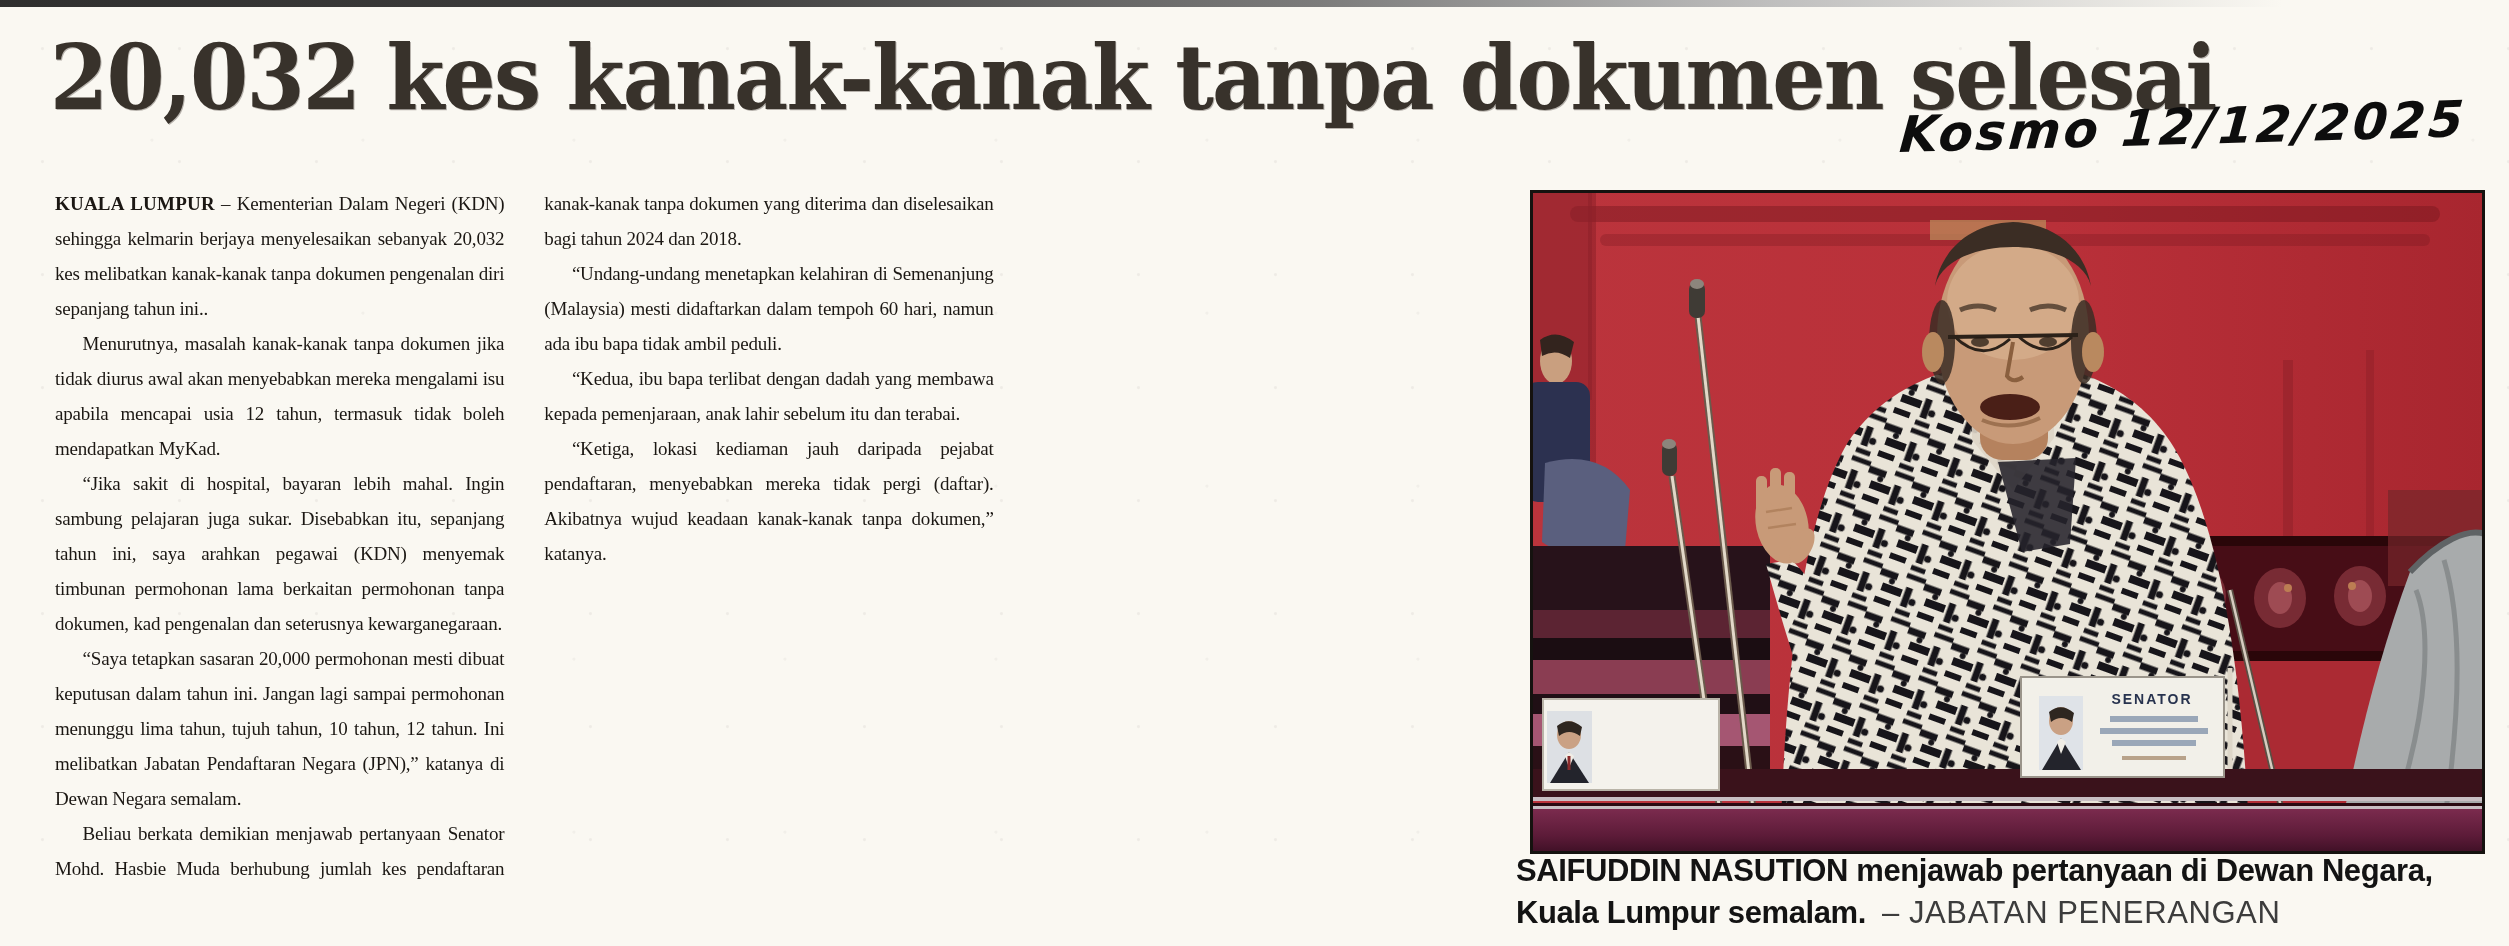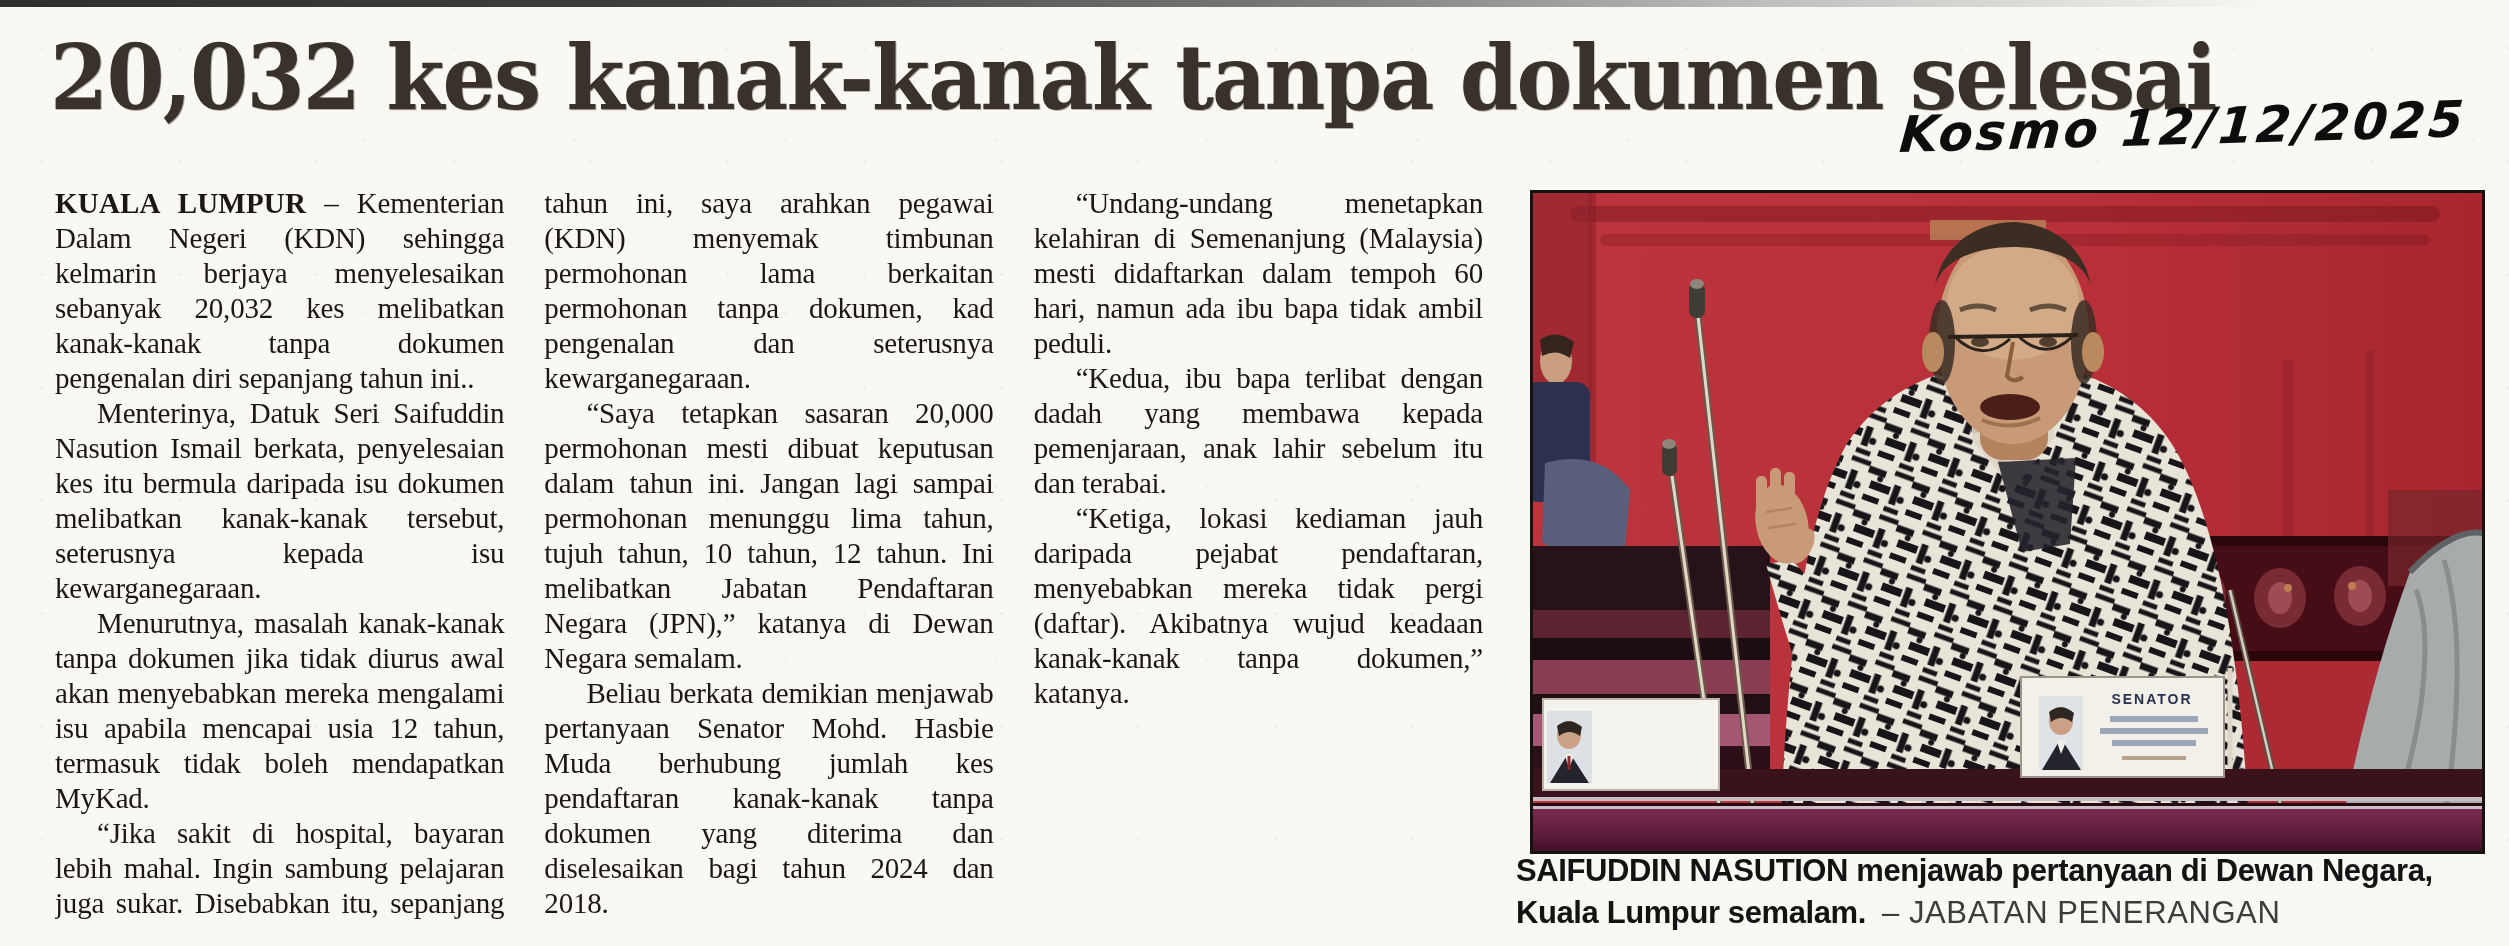--- a/index.html
+++ b/index.html
@@ -29,21 +29,21 @@
   .handwriting{
     position:absolute;left:1902px;top:106px;
     font-family:"DejaVu Sans", sans-serif;font-style:italic;font-weight:700;
     font-size:50px;color:#0d0d0d;letter-spacing:3px;
     transform:rotate(-1.6deg) skewX(-6deg);transform-origin:left top;
     white-space:nowrap;
   }
   .columns{
     position:absolute;left:55px;top:186px;width:1428px;height:756px;
     column-count:3;column-gap:40px;column-fill:auto;
-    font-size:29px;line-height:35px;text-align:justify;
+    font-size:19px;line-height:35px;text-align:justify;
     color:#1b1713;letter-spacing:-.2px;overflow:hidden;
   }
   .columns p.para{margin:0;text-indent:1.45em;}
   .columns p.para.lead{text-indent:0;}
   .columns p.para b{letter-spacing:.2px;}
   .photo{position:absolute;left:1512px;top:172px;width:955px;height:664px;margin:18px;}
   .photo svg{display:block;}
   .caption{
     position:absolute;left:1516px;top:850px;width:978px;
     font-family:"Liberation Sans", sans-serif;
@@ -58,21 +58,20 @@
 <div class="page">
 
   <div class="scan-edge"></div>
 
   <h1 class="headline">20,032 kes kanak-kanak tanpa dokumen selesai</h1>
 
   <div class="handwriting">Kosmo 12/12/2025</div>
 
   <div class="columns">
       <p class="para lead"><b>KUALA LUMPUR</b> – Kementerian Dalam Negeri (KDN) sehingga kelmarin berjaya menyelesaikan sebanyak 20,032 kes melibatkan kanak-kanak tanpa dokumen pengenalan diri sepanjang tahun ini..</p>
-      <p class="para">Menterinya, Datuk Seri Saifuddin Nasution Ismail berkata, penyelesaian kes itu bermula daripada isu dokumen melibatkan kanak-kanak tersebut, seterusnya kepada isu kewarganegaraan.</p>
       <p class="para">Menurutnya, masalah kanak-kanak tanpa dokumen jika tidak diurus awal akan menyebabkan mereka mengalami isu apabila mencapai usia 12 tahun, termasuk tidak boleh mendapatkan MyKad.</p>
       <p class="para">“Jika sakit di hospital, bayaran lebih mahal. Ingin sambung pelajaran juga sukar. Disebabkan itu, sepanjang tahun ini, saya arahkan pegawai (KDN) menyemak timbunan permohonan lama berkaitan permohonan tanpa dokumen, kad pengenalan dan seterusnya kewarganegaraan.</p>
       <p class="para">“Saya tetapkan sasaran 20,000 permohonan mesti dibuat keputusan dalam tahun ini. Jangan lagi sampai permohonan menunggu lima tahun, tujuh tahun, 10 tahun, 12 tahun. Ini melibatkan Jabatan Pendaftaran Negara (JPN),” katanya di Dewan Negara semalam.</p>
       <p class="para">Beliau berkata demikian menjawab pertanyaan Senator Mohd. Hasbie Muda berhubung jumlah kes pendaftaran kanak-kanak tanpa dokumen yang diterima dan diselesaikan bagi tahun 2024 dan 2018.</p>
       <p class="para">“Undang-undang menetapkan kelahiran di Semenanjung (Malaysia) mesti didaftarkan dalam tempoh 60 hari, namun ada ibu bapa tidak ambil peduli.</p>
       <p class="para">“Kedua, ibu bapa terlibat dengan dadah yang membawa kepada pemenjaraan, anak lahir sebelum itu dan terabai.</p>
       <p class="para">“Ketiga, lokasi kediaman jauh daripada pejabat pendaftaran, menyebabkan mereka tidak pergi (daftar). Akibatnya wujud keadaan kanak-kanak tanpa dokumen,” katanya.</p>
     </div>
 
   <figure class="photo">

